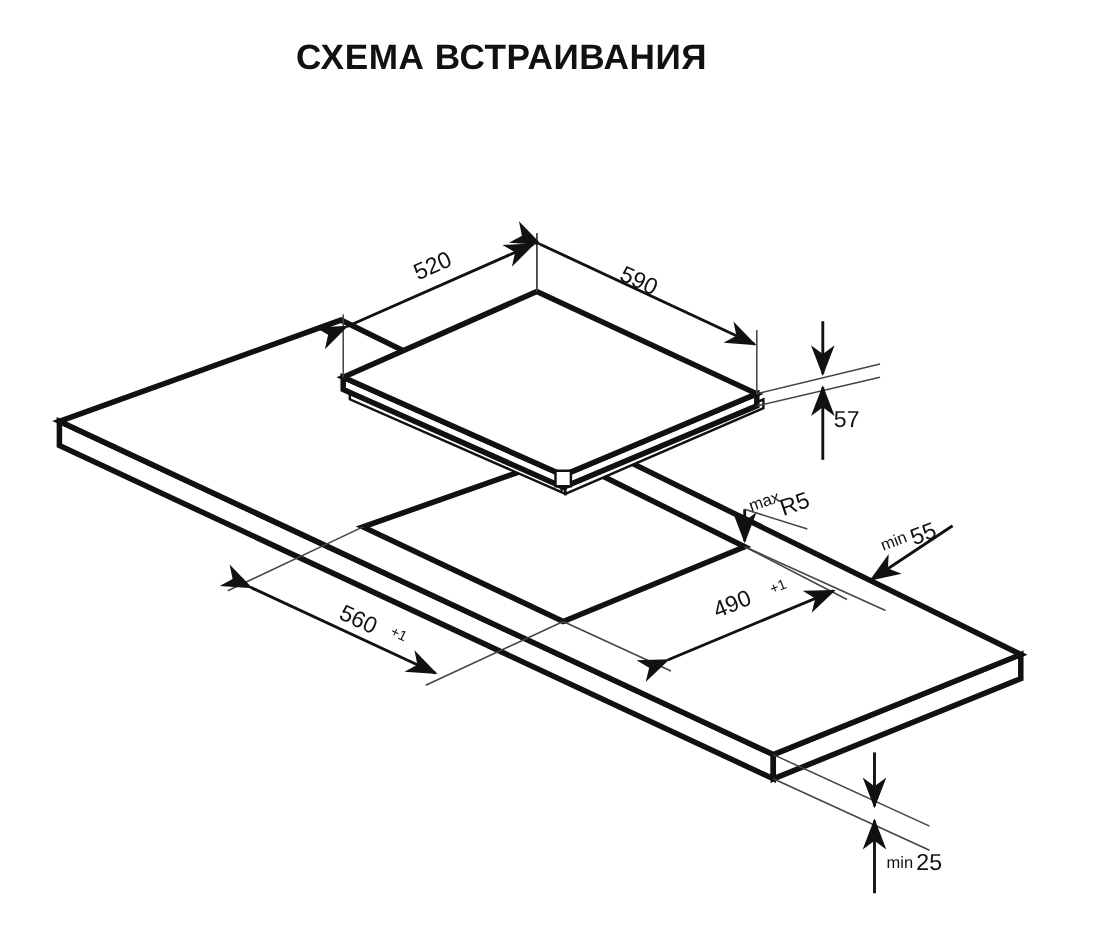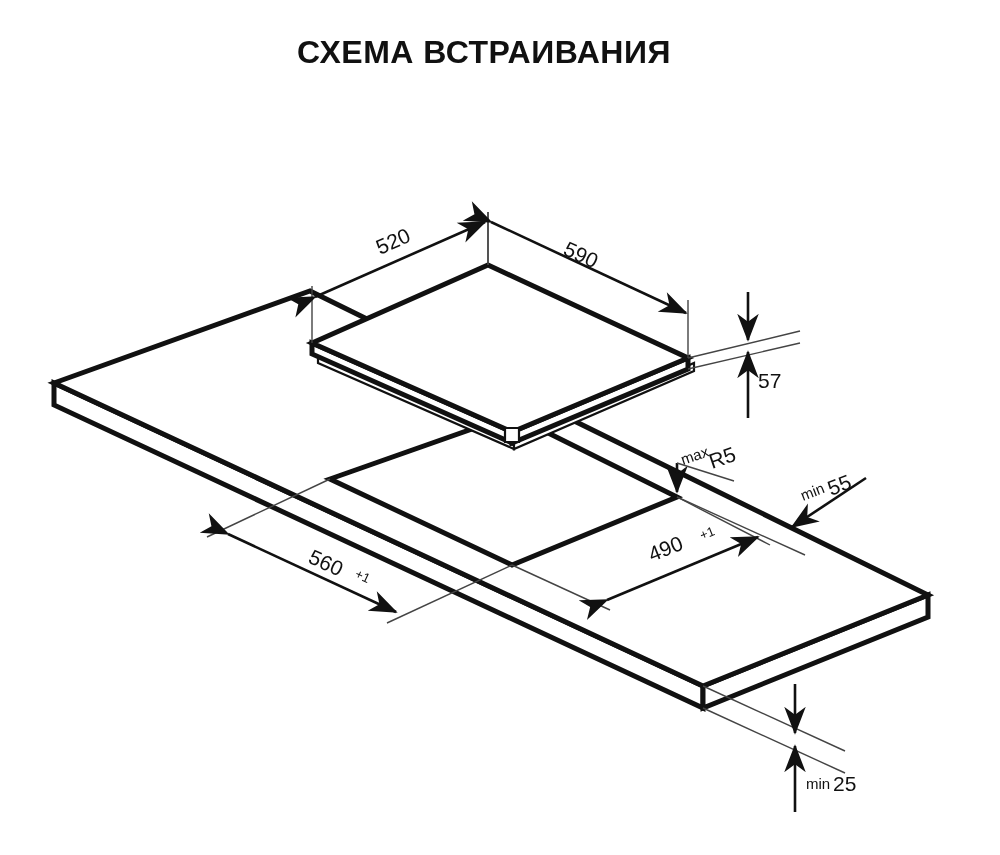--- a/index.html
+++ b/index.html
@@ -25,21 +25,20 @@
     top: 34px;
     left: 0;
     width: 912px;
     text-align: center;
     font-family: "Liberation Sans", sans-serif;
     font-weight: bold;
     font-size: 32px;
     letter-spacing: 0.5px;
     color: #111111;
     user-select: none;
-    padding-left: 28px;
   }
   svg#drawing {
     position: absolute;
     top: 0;
     left: 0;
     width: 1000px;
     height: 855px;
     display: block;
   }
   .solid-med {

